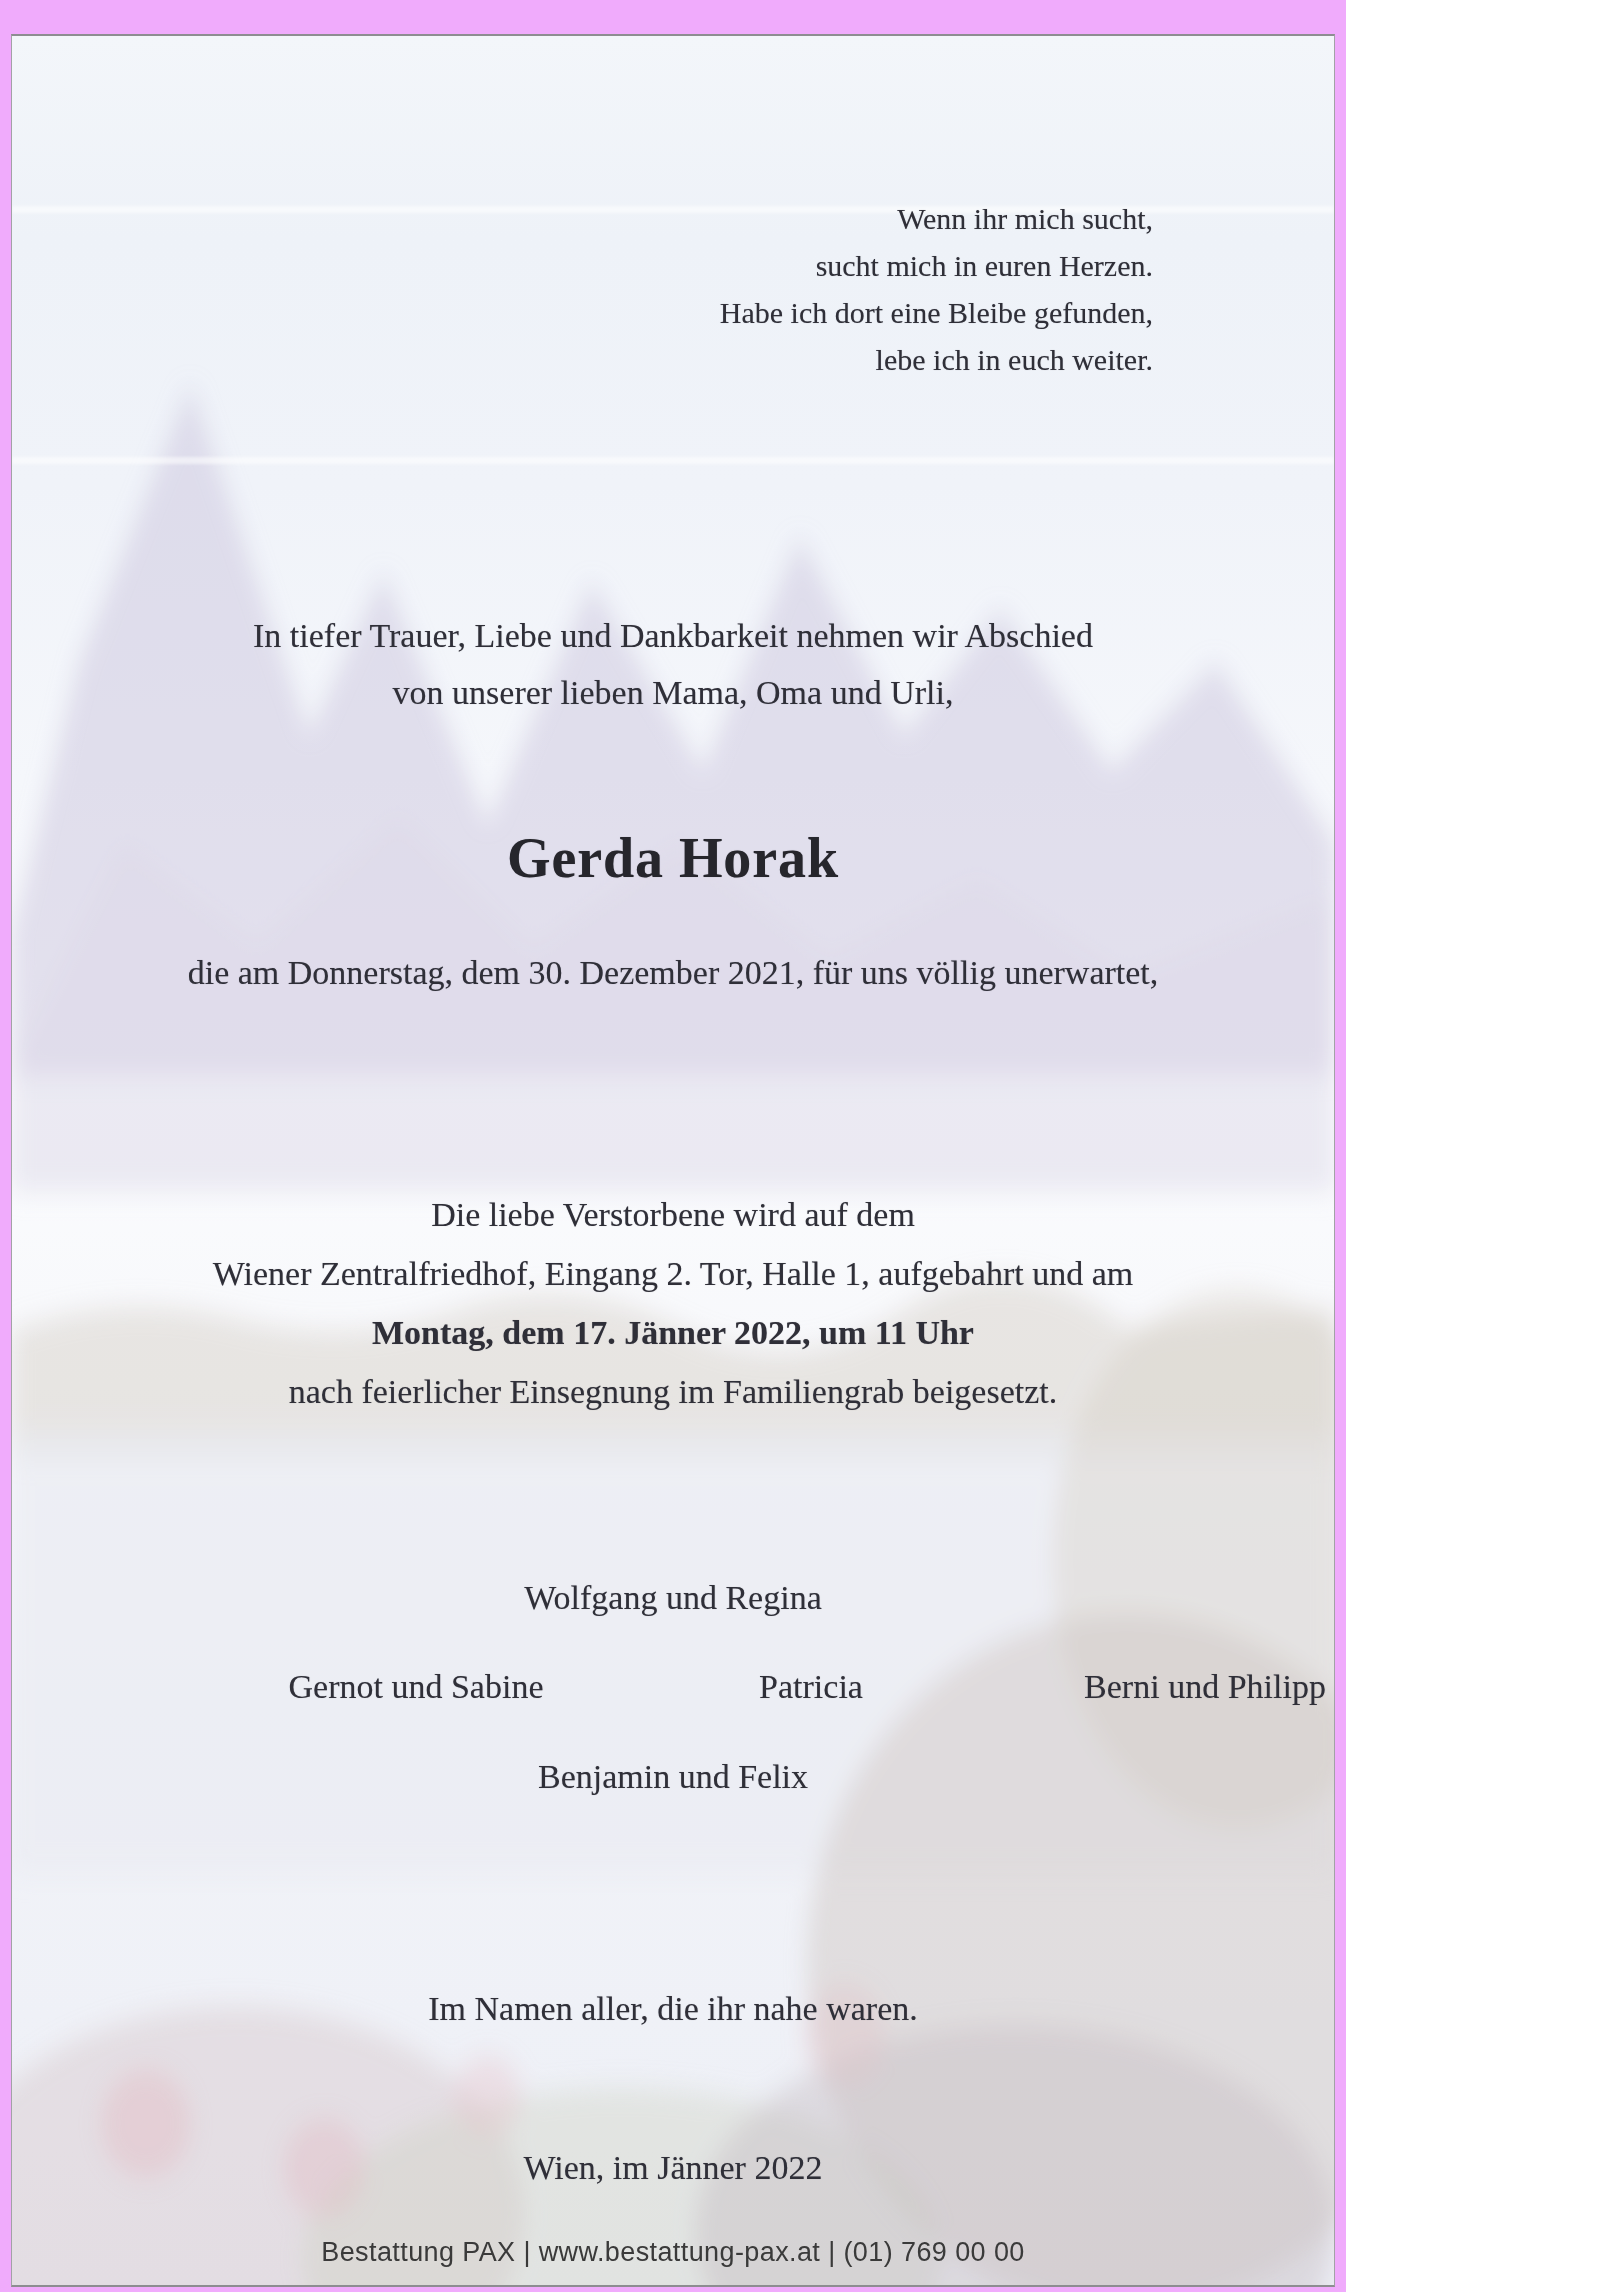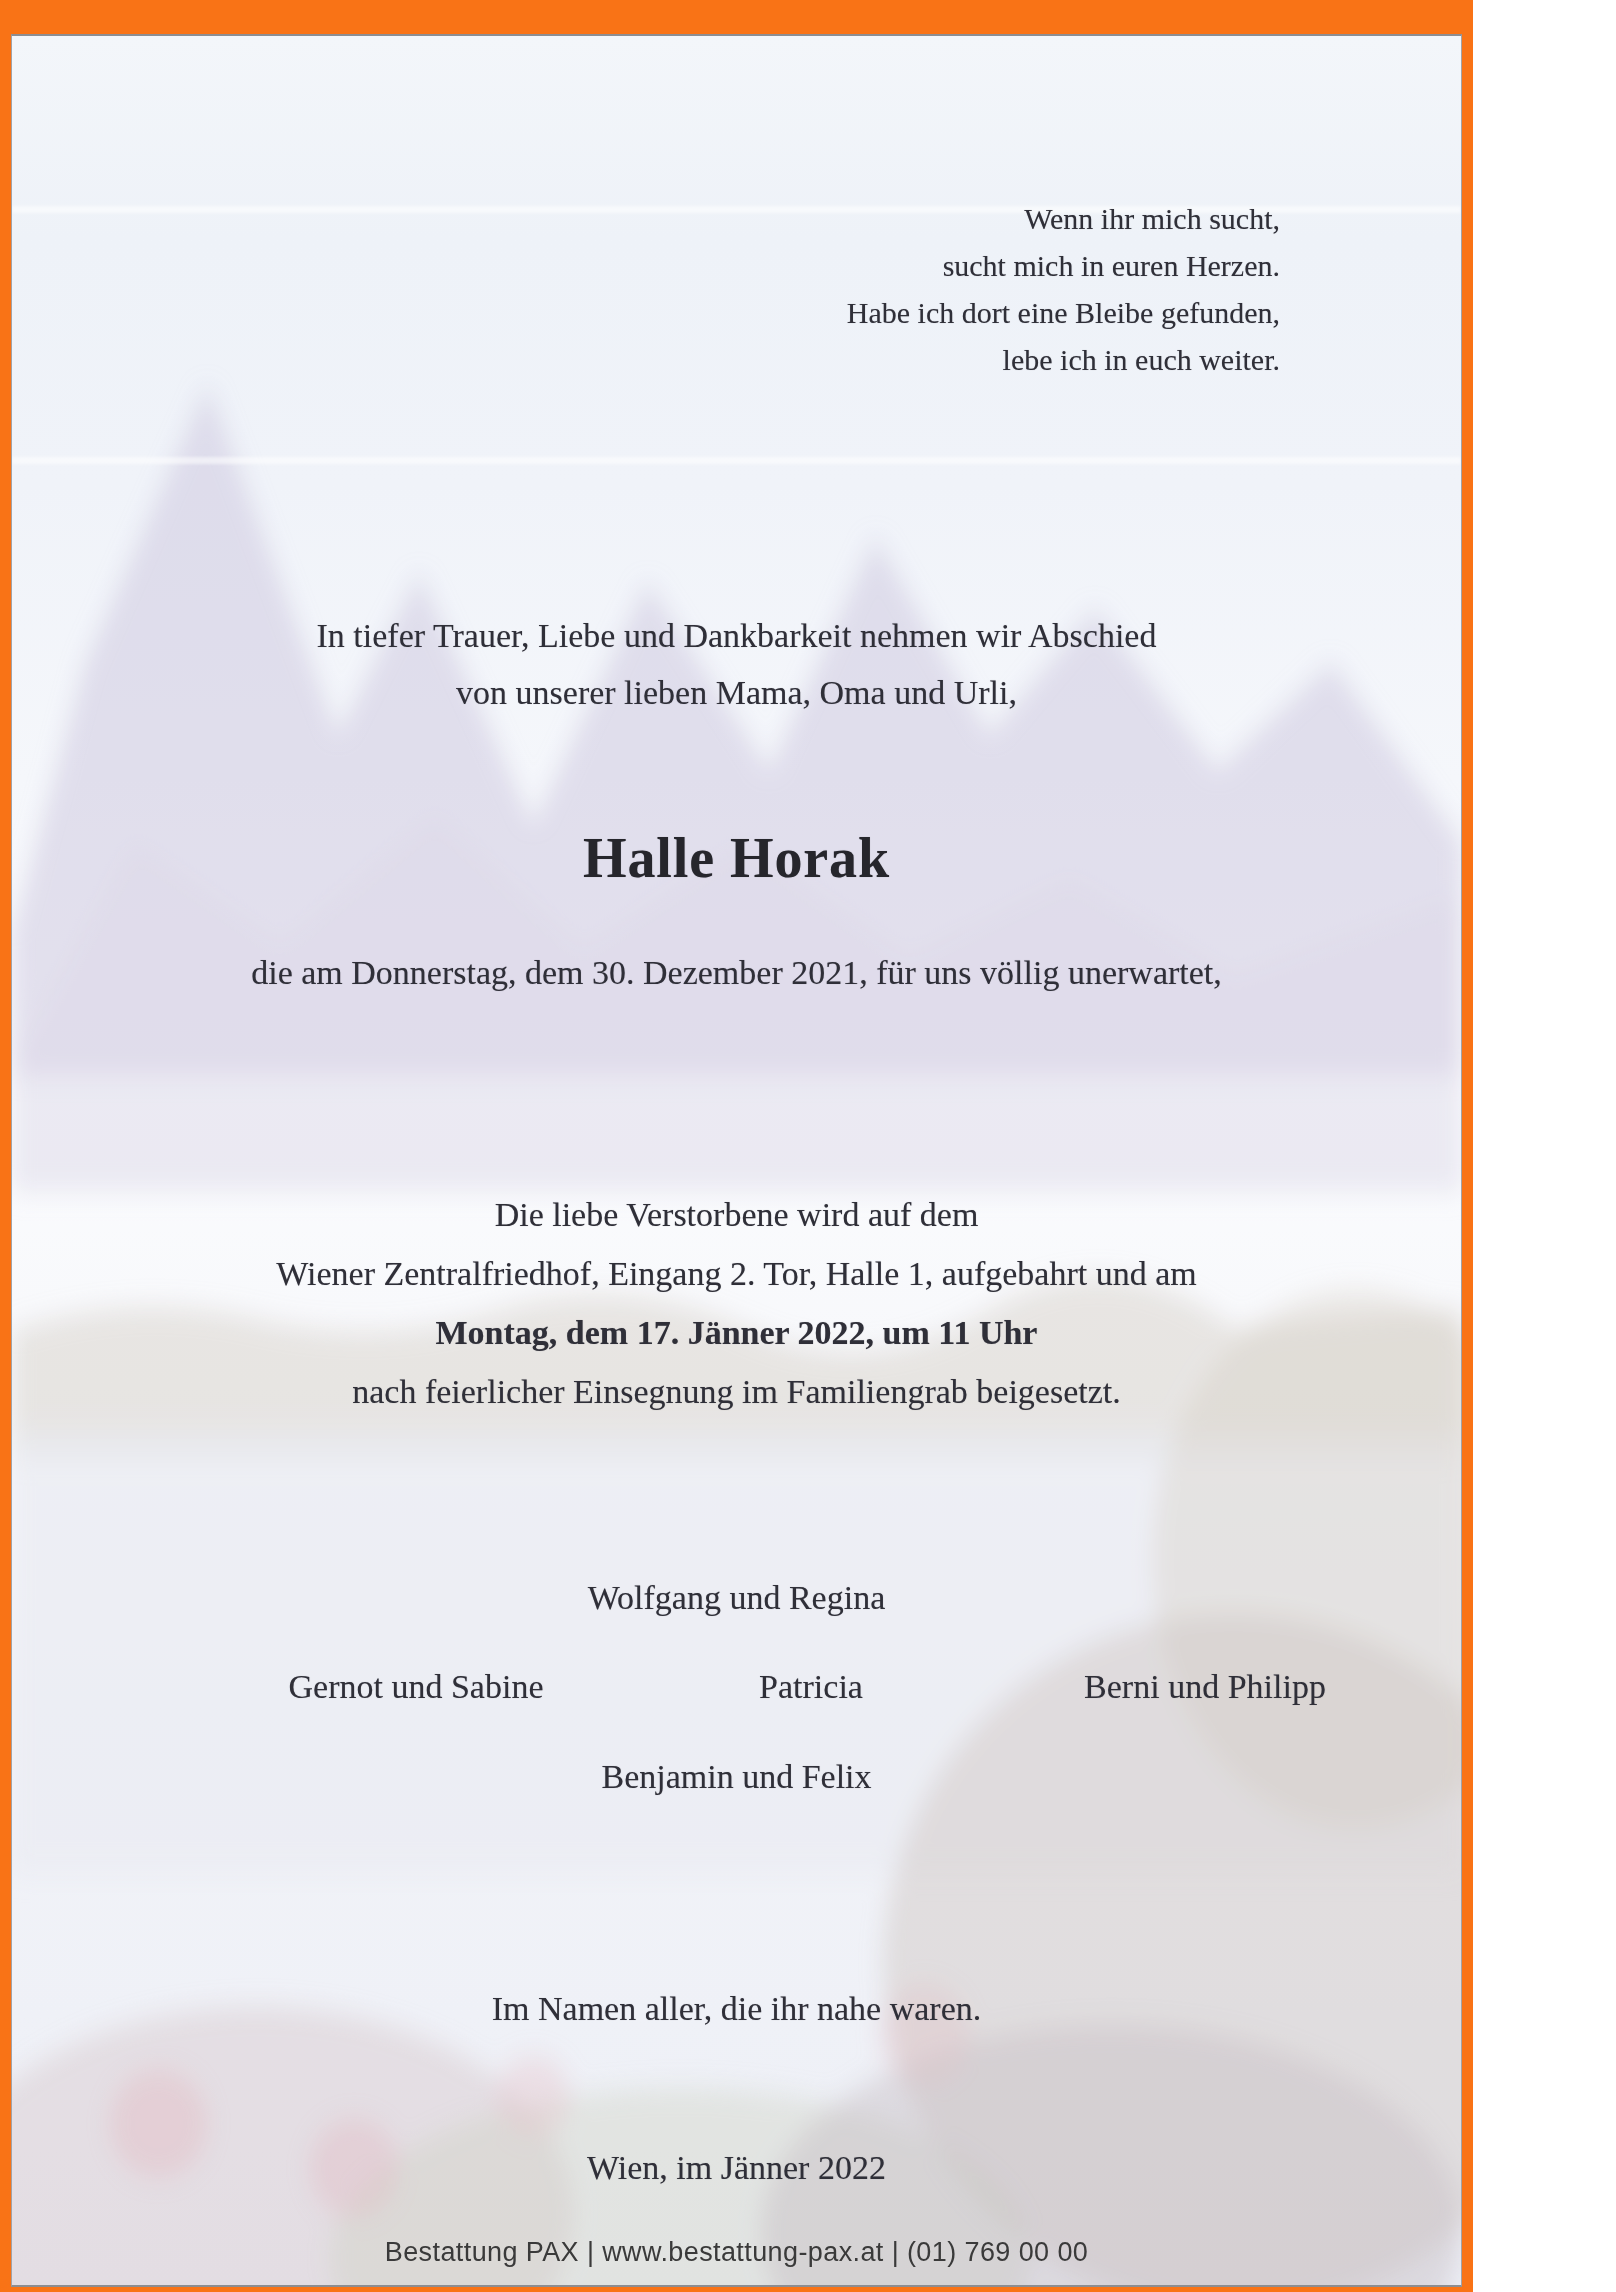--- a/index.html
+++ b/index.html
@@ -1,16 +1,16 @@
 <!DOCTYPE html>
 <html style="font-size:14.3px"><head>
 <meta charset="utf-8">
 <style>
   html,body{margin:0;padding:0;background:#ffffff;width:1617px;height:2293px;overflow:hidden;}
-  .page{position:relative;width:1473px;height:2293px;background:#f97316;
+  .page{position:relative;width:1346px;height:2293px;background:#f0abfc;
         font-family:"Liberation Serif", serif;color:#2f2f38;}
   
   .card{position:absolute;left:10.7px;right:10.7px;top:34px;bottom:6.3px;
         border:2.7px solid #8d8d91;border-left:1.8px solid #a2a2a6;border-right:1.8px solid #a2a2a6;
         background:linear-gradient(180deg,#f3f6fa 0%,#eef2f8 9%,#f0f3f9 20%,#f5f7fb 33%,#fbfcfe 46%,
                    #f7f8fb 60%,#f2f3f8 74%,#eff1f7 88%,#edeff6 100%);
         overflow:hidden;}
   .scenery{position:absolute;inset:0;width:100%;height:100%;}
   .streak{position:absolute;left:0;right:0;height:7.2px;background:rgba(255,255,255,.55);filter:blur(1.8px);}
   
@@ -82,21 +82,21 @@
     <div>sucht mich in euren Herzen.</div>
     <div>Habe ich dort eine Bleibe gefunden,</div>
     <div>lebe ich in euch weiter.</div>
   </div>
 
   <div class="txt intro">
     <div>In tiefer Trauer, Liebe und Dankbarkeit nehmen wir Abschied</div>
     <div>von unserer lieben Mama, Oma und Urli,</div>
   </div>
 
-  <div class="txt name">Halle Horak</div>
+  <div class="txt name">Gerda Horak</div>
 
   <div class="txt death">
     <div>die am Donnerstag, dem 30. Dezember 2021, für uns völlig unerwartet,</div>
   </div>
 
   <div class="txt funeral">
     <div>Die liebe Verstorbene wird auf dem</div>
     <div>Wiener Zentralfriedhof, Eingang 2. Tor, Halle 1, aufgebahrt und am</div>
     <div class="bold">Montag, dem 17. Jänner 2022, um 11 Uhr</div>
     <div>nach feierlicher Einsegnung im Familiengrab beigesetzt.</div>

